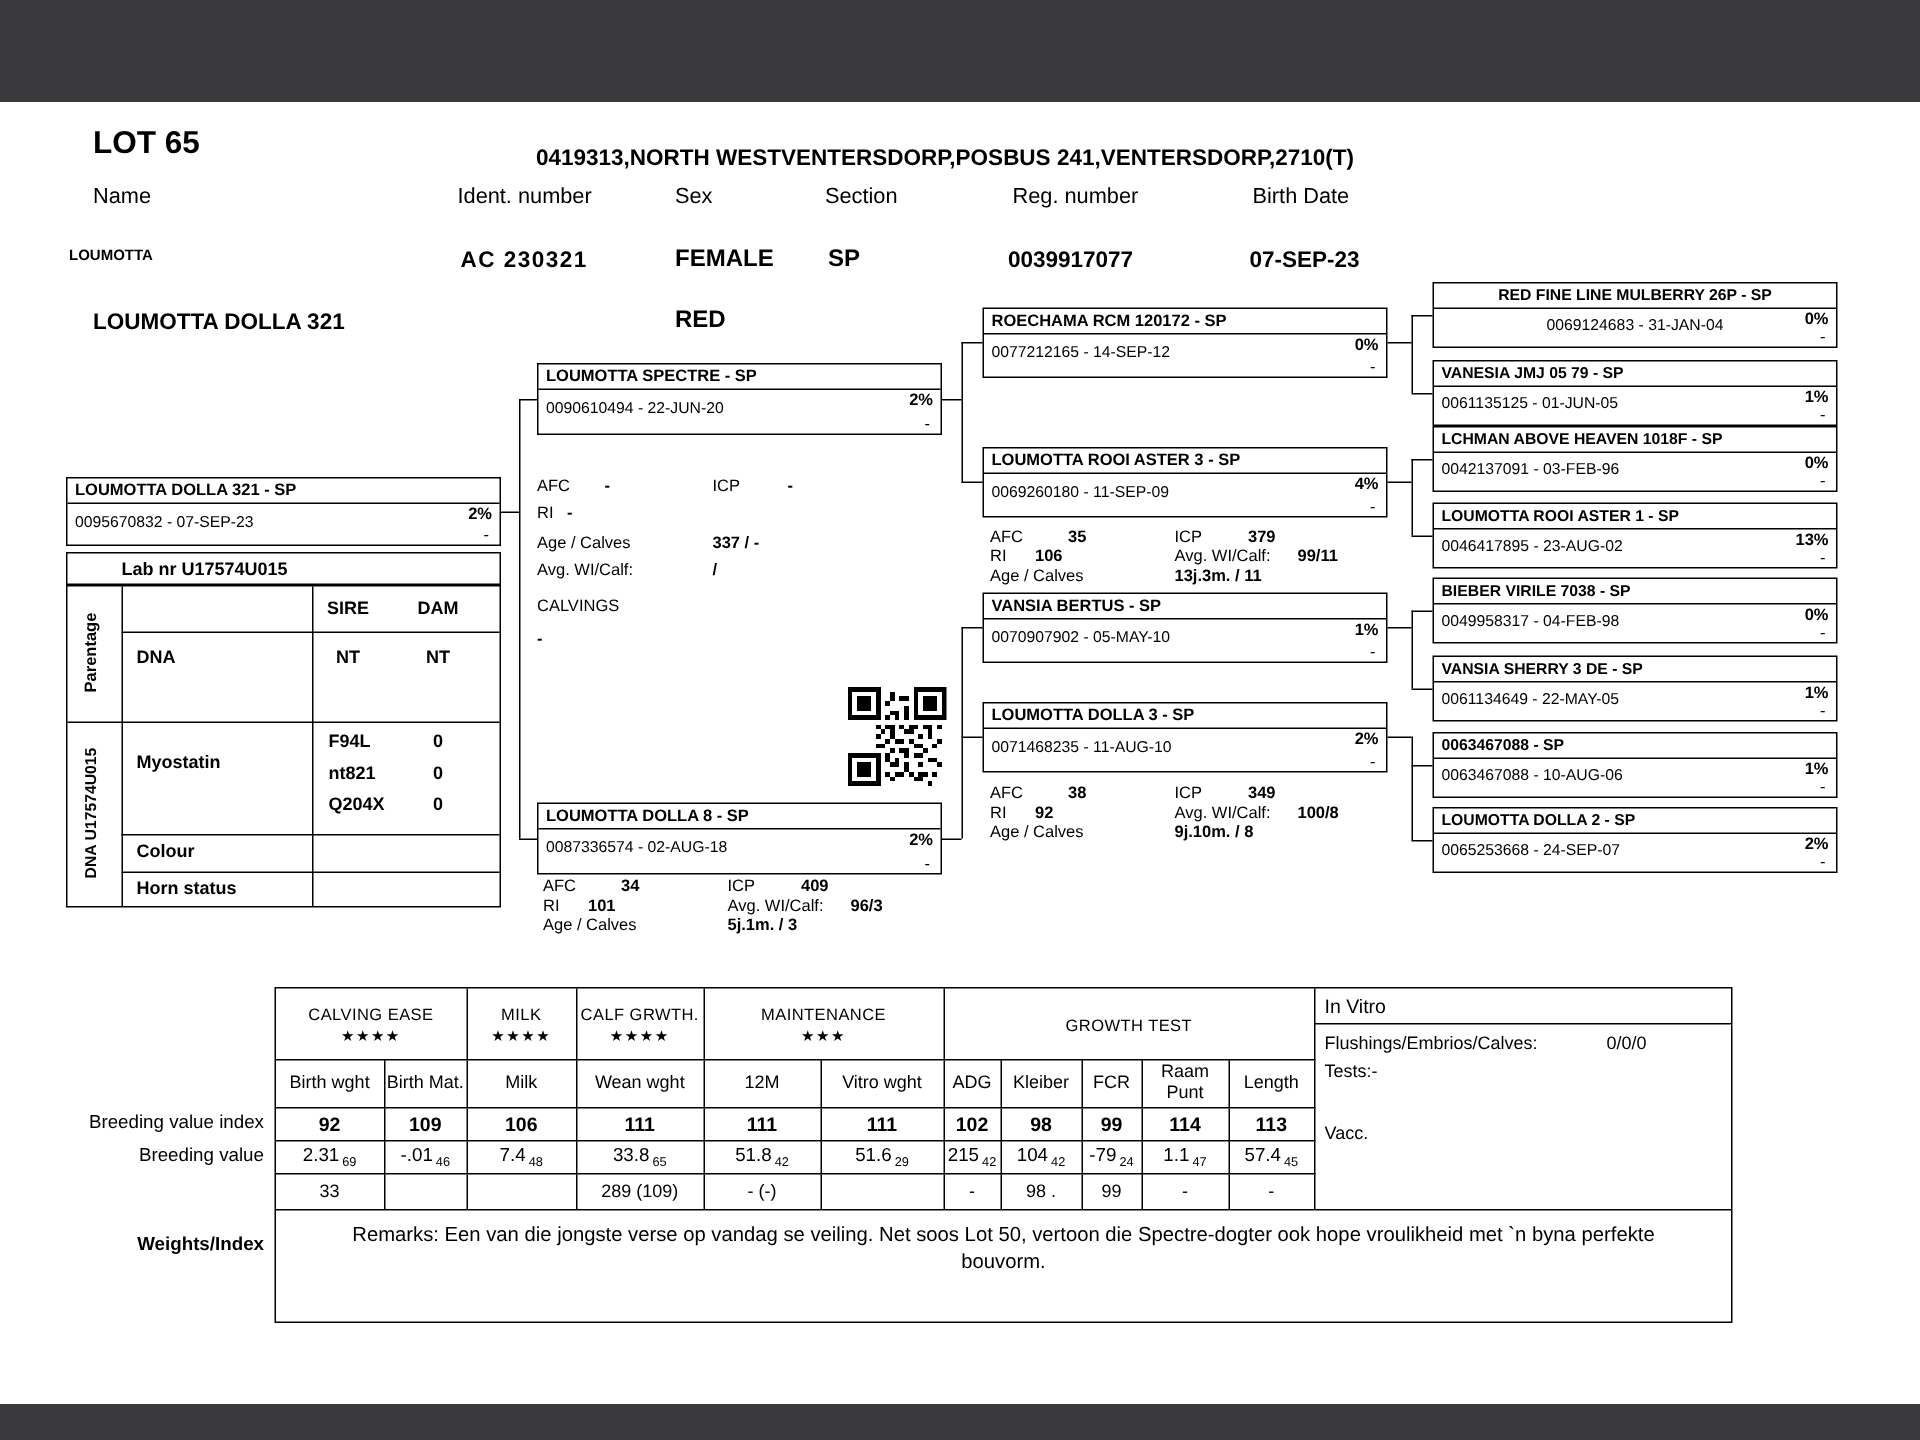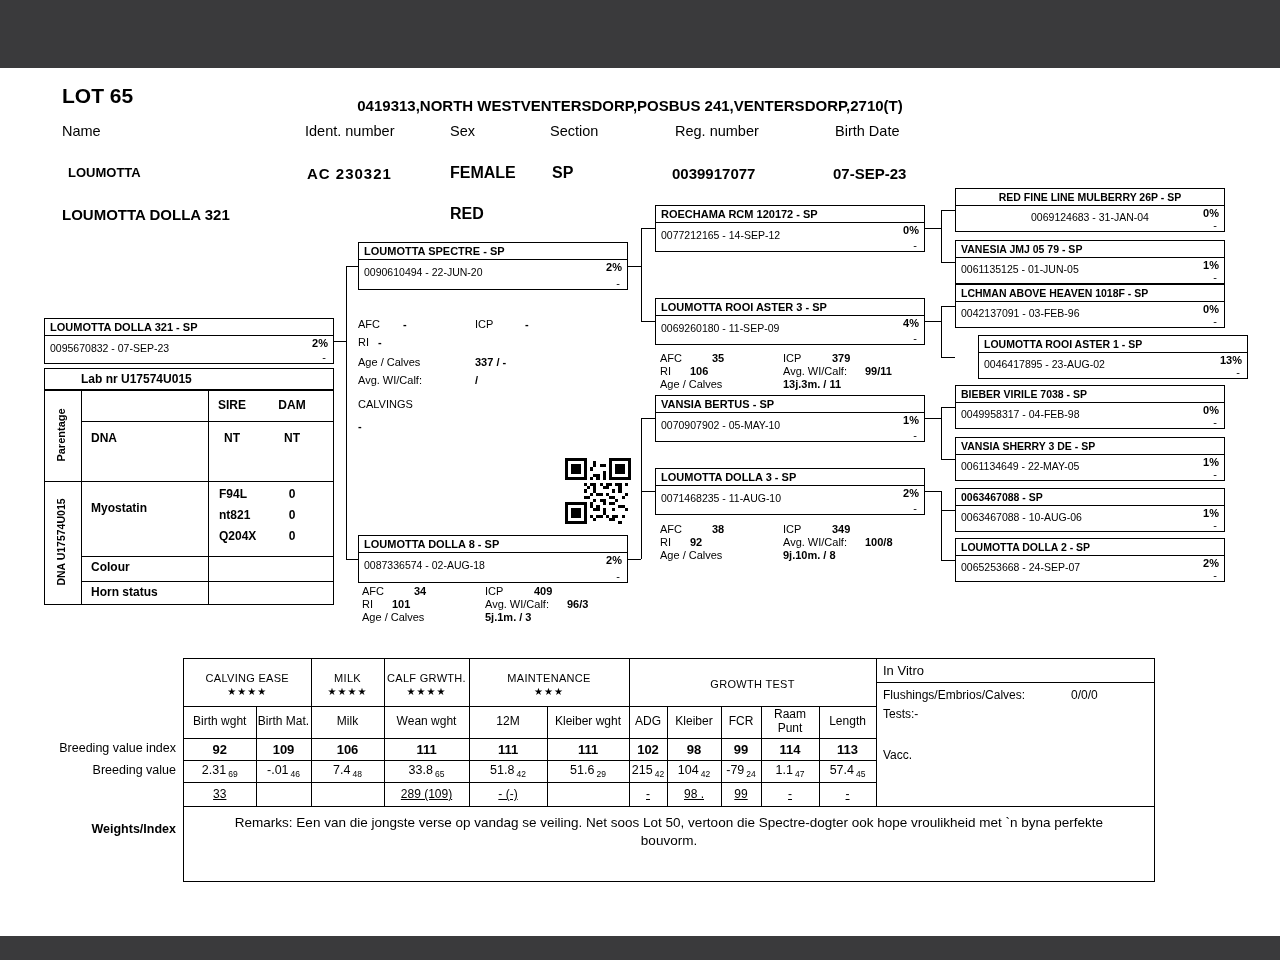--- a/index.html
+++ b/index.html
@@ -29,21 +29,21 @@
   .rot{position:absolute;transform:rotate(-90deg);text-align:center;font-weight:bold;font-size:11px;white-space:nowrap;}
   
   .ebvwrap{position:absolute;left:183px;top:658px;width:972px;height:224px;border:1px solid #000;box-sizing:border-box;background:#fff;}
   table.ebv{border-collapse:collapse;table-layout:fixed;width:692px;}
   table.ebv td{border-right:1px solid #000;border-bottom:1px solid #000;text-align:center;padding:0;font-size:12px;overflow:hidden;}
   table.ebv tr.grp{height:47px;}
   table.ebv tr.hdr{height:32px;}
   table.ebv tr.r1{height:22px;}
   table.ebv tr.r2{height:22px;}
   table.ebv tr.r3{height:24px;}
-  table.ebv tr.r3 td{border-bottom:none;text-decoration:underline;}
+  table.ebv tr.r3 td{border-bottom:none;}
   .gl{font-size:11px;letter-spacing:0.3px;padding-top:4px;}
   .gs{font-size:10px;letter-spacing:1px;padding-top:2px;}
   .colh{font-size:11.5px;line-height:1.15;margin-top:44px;}
   tr.r1 td{font-weight:bold;font-size:13px;}
   tr.r2 td{font-size:12.5px;}
   .acc{font-size:8.5px;margin-left:2px;vertical-align:sub;}
   .panel{position:absolute;left:692px;top:0;right:0;height:147px;}
   .panel .ttl{height:23px;line-height:23px;border-bottom:1px solid #000;padding-left:7px;font-size:13px;}
   .panel .line{position:relative;font-size:12px;padding:5px 7px 0;}
   .panel .flushval{position:absolute;left:195px;top:5px;}
@@ -62,21 +62,21 @@
   <div class="abs b" style="left:62px;top:84px;font-size:21px;">LOT 65</div>
   <div class="abs b" style="left:280px;top:97px;width:700px;text-align:center;font-size:15px;">0419313,NORTH WESTVENTERSDORP,POSBUS 241,VENTERSDORP,2710(T)</div>
 
   <div class="abs" style="left:62px;top:123px;font-size:14.5px;">Name</div>
   <div class="abs" style="left:305px;top:123px;font-size:14.5px;">Ident. number</div>
   <div class="abs" style="left:450px;top:123px;font-size:14.5px;">Sex</div>
   <div class="abs" style="left:550px;top:123px;font-size:14.5px;">Section</div>
   <div class="abs" style="left:675px;top:123px;font-size:14.5px;">Reg. number</div>
   <div class="abs" style="left:835px;top:123px;font-size:14.5px;">Birth Date</div>
 
-  <div class="abs b" style="left:68px;top:165px;font-size:13px;">LOUMOTTA</div>
+  <div class="abs b" style="left:46px;top:165px;font-size:10px;">LOUMOTTA</div>
   <div class="abs b" style="left:307px;top:165px;font-size:15px;letter-spacing:1px;">AC 230321</div>
   <div class="abs b" style="left:450px;top:164px;font-size:16px;">FEMALE</div>
   <div class="abs b" style="left:552px;top:164px;font-size:16px;">SP</div>
   <div class="abs b" style="left:672px;top:165px;font-size:15px;">0039917077</div>
   <div class="abs b" style="left:833px;top:165px;font-size:15px;">07-SEP-23</div>
 
   <div class="abs b" style="left:62px;top:206px;font-size:15px;">LOUMOTTA DOLLA 321</div>
   <div class="abs b" style="left:450px;top:205px;font-size:16px;">RED</div>
 
 
@@ -284,21 +284,21 @@
     <div class="r">0061135125 - 01-JUN-05</div>
     <div class="pct">1%</div>
     <div class="dash">-</div>
   </div>
   <div class="pbox sm" style="left:955px;top:284px;width:270px;height:44px;">
     <div class="t">LCHMAN ABOVE HEAVEN 1018F - SP</div>
     <div class="r">0042137091 - 03-FEB-96</div>
     <div class="pct">0%</div>
     <div class="dash">-</div>
   </div>
-  <div class="pbox sm" style="left:978px;top:335px;width:270px;height:44px;">
+  <div class="pbox sm" style="left:955px;top:335px;width:270px;height:44px;">
     <div class="t">LOUMOTTA ROOI ASTER 1 - SP</div>
     <div class="r">0046417895 - 23-AUG-02</div>
     <div class="pct">13%</div>
     <div class="dash">-</div>
   </div>
   <div class="pbox sm" style="left:955px;top:385px;width:270px;height:44px;">
     <div class="t">BIEBER VIRILE 7038 - SP</div>
     <div class="r">0049958317 - 04-FEB-98</div>
     <div class="pct">0%</div>
     <div class="dash">-</div>
@@ -397,21 +397,21 @@
         <td colspan="5">
               <div class="gl">GROWTH TEST</div>
             </td>
       </tr>
       <tr class="hdr">
         <td class="colh">Birth wght</td>
         <td class="colh">Birth Mat.</td>
         <td class="colh">Milk</td>
         <td class="colh">Wean wght</td>
         <td class="colh">12M</td>
-        <td class="colh">Kleiber wght</td>
+        <td class="colh">Vitro wght</td>
         <td class="colh">ADG</td>
         <td class="colh">Kleiber</td>
         <td class="colh">FCR</td>
         <td class="colh">Raam Punt</td>
         <td class="colh">Length</td>
       </tr>
       <tr class="r1">
         <td>92</td>
         <td>109</td>
         <td>106</td>

